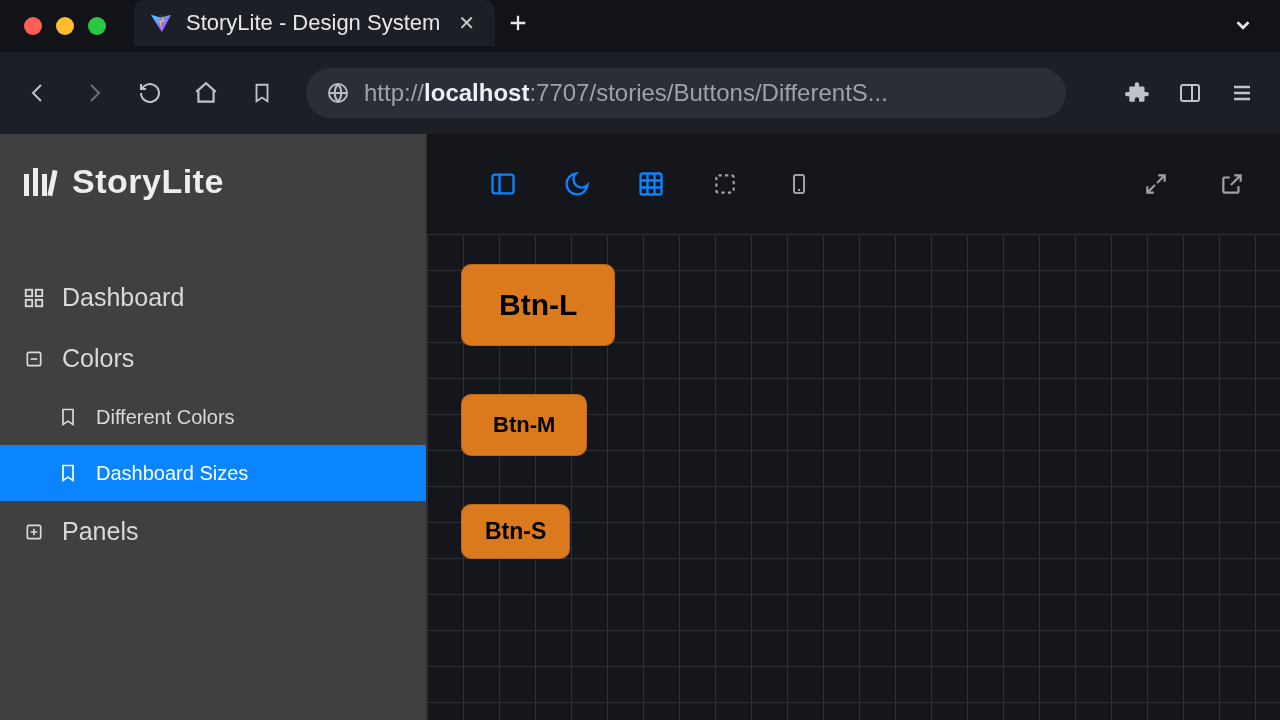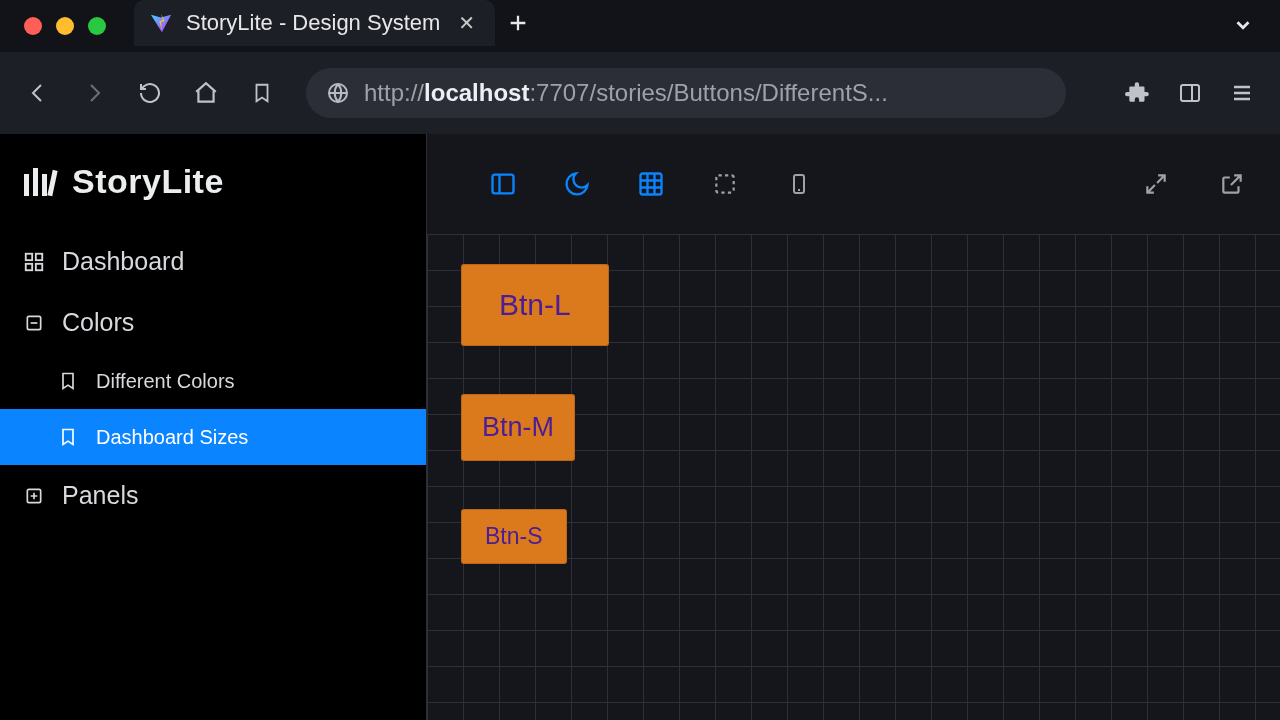--- a/index.html
+++ b/index.html
@@ -27,21 +27,21 @@
   .addr { flex:1; height:50px; background:#2b2e36; border-radius:26px; display:flex; align-items:center; padding:0 20px; gap:14px; color:#9ea2a8; font-size:24px; margin:0 10px; max-width:760px; }
   .addr .globe { color:#b8bcc2; flex-shrink:0; }
   .addr-text { white-space:nowrap; overflow:hidden; text-overflow:ellipsis; }
   .addr-text .host { color:#eceff3; font-weight:600; }
   .tb-right { margin-left:auto; display:flex; gap:8px; }
 
   
   .body { flex:1; display:flex; background:#14161b; min-height:0; }
 
   
-  .sidebar { width:426px; background:#000000; display:flex; flex-direction:column; padding:28px 0 0 0; }
+  .sidebar { width:426px; background:#404040; display:flex; flex-direction:column; padding:28px 0 0 0;gap:36px; }
   .brand { display:flex; align-items:center; gap:14px; padding:0 22px 30px 22px; }
   .brand-icon { width:36px; height:36px; display:flex; align-items:flex-end; gap:3px; }
   .brand-name { font-size:34px; font-weight:800; color:#ecedee; letter-spacing:0.5px; }
   .nav { display:flex; flex-direction:column; }
   .nav-item, .nav-sub { display:flex; align-items:center; gap:16px; padding:16px 22px; font-size:25px; color:#d7d9dc; cursor:pointer; }
   .nav-sub { padding-left:56px; font-size:20px; }
   .nav-sub.active { background:#0a84ff; color:#ffffff; }
   .nav-icon { width:24px; height:24px; flex-shrink:0; display:flex; align-items:center; justify-content:center; }
 
   
@@ -51,23 +51,23 @@
   .ct-btn { width:40px; height:40px; display:flex; align-items:center; justify-content:center; color:#9ea2a8; }
   .ct-btn.accent { color:#0a84ff; }
   .ct-right { margin-left:auto; display:flex; gap:36px; }
 
   .canvas { flex:1; position:relative; background:#14161b; overflow:hidden; }
   .grid { position:absolute; inset:0; background-image:
     linear-gradient(to right, #2d3036 1px, transparent 1px),
     linear-gradient(to bottom, #2d3036 1px, transparent 1px);
     background-size:36px 36px; }
   .btns { position:absolute; left:34px; top:30px; display:flex; flex-direction:column; gap:48px; align-items:flex-start; }
-  .btn-demo { background:#db7a1d; color:#4c1d95; border-radius:3px; font-weight:400; display:flex; align-items:center; justify-content:center; box-shadow: inset 0 0 0 1px rgba(0,0,0,0.15); }
+  .btn-demo { background:#db7a1d; color:#000000; border-radius:10px; font-weight:700; display:flex; align-items:center; justify-content:center; box-shadow: inset 0 0 0 1px rgba(0,0,0,0.15); }
   .btn-l { font-size:30px; padding:24px 38px; }
-  .btn-m { font-size:27px; padding:18px 21px; }
+  .btn-m { font-size:22px; padding:18px 32px; }
   .btn-s { font-size:23px; padding:14px 24px; }
 
   svg { display:block; }
 </style>
 </head>
 <body>
 
 <div class="window">
 
   <div class="titlebar">

